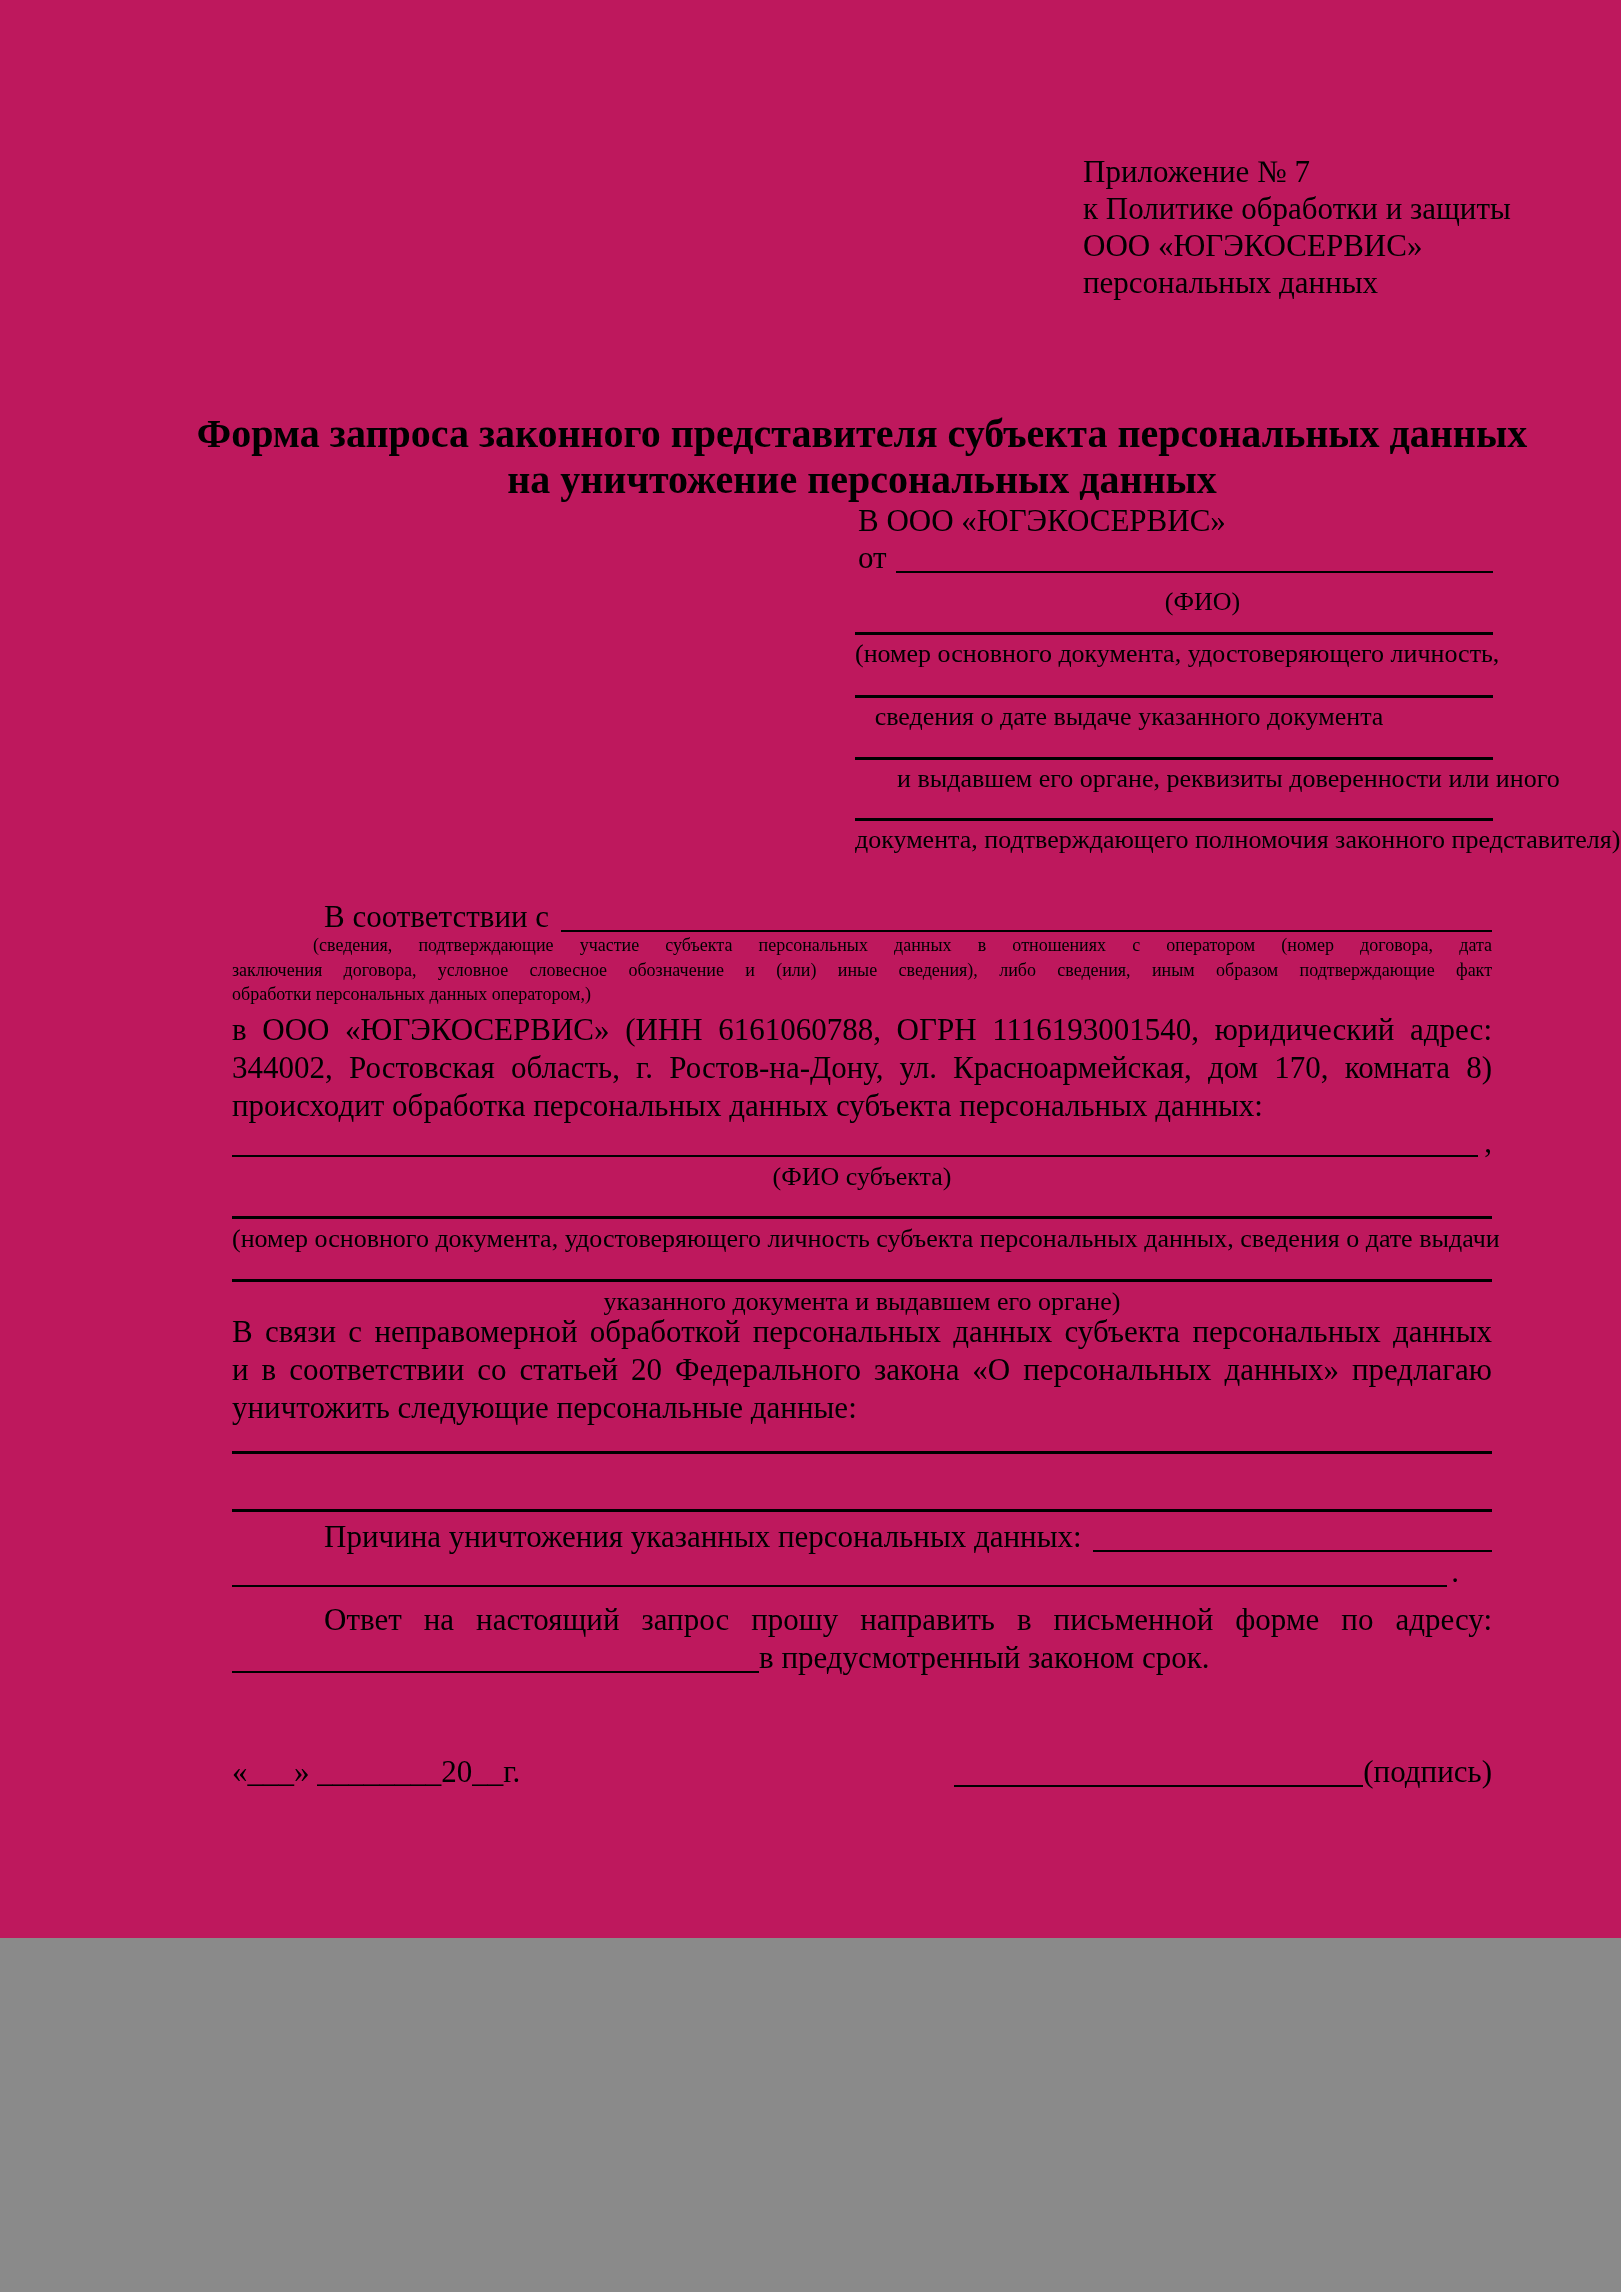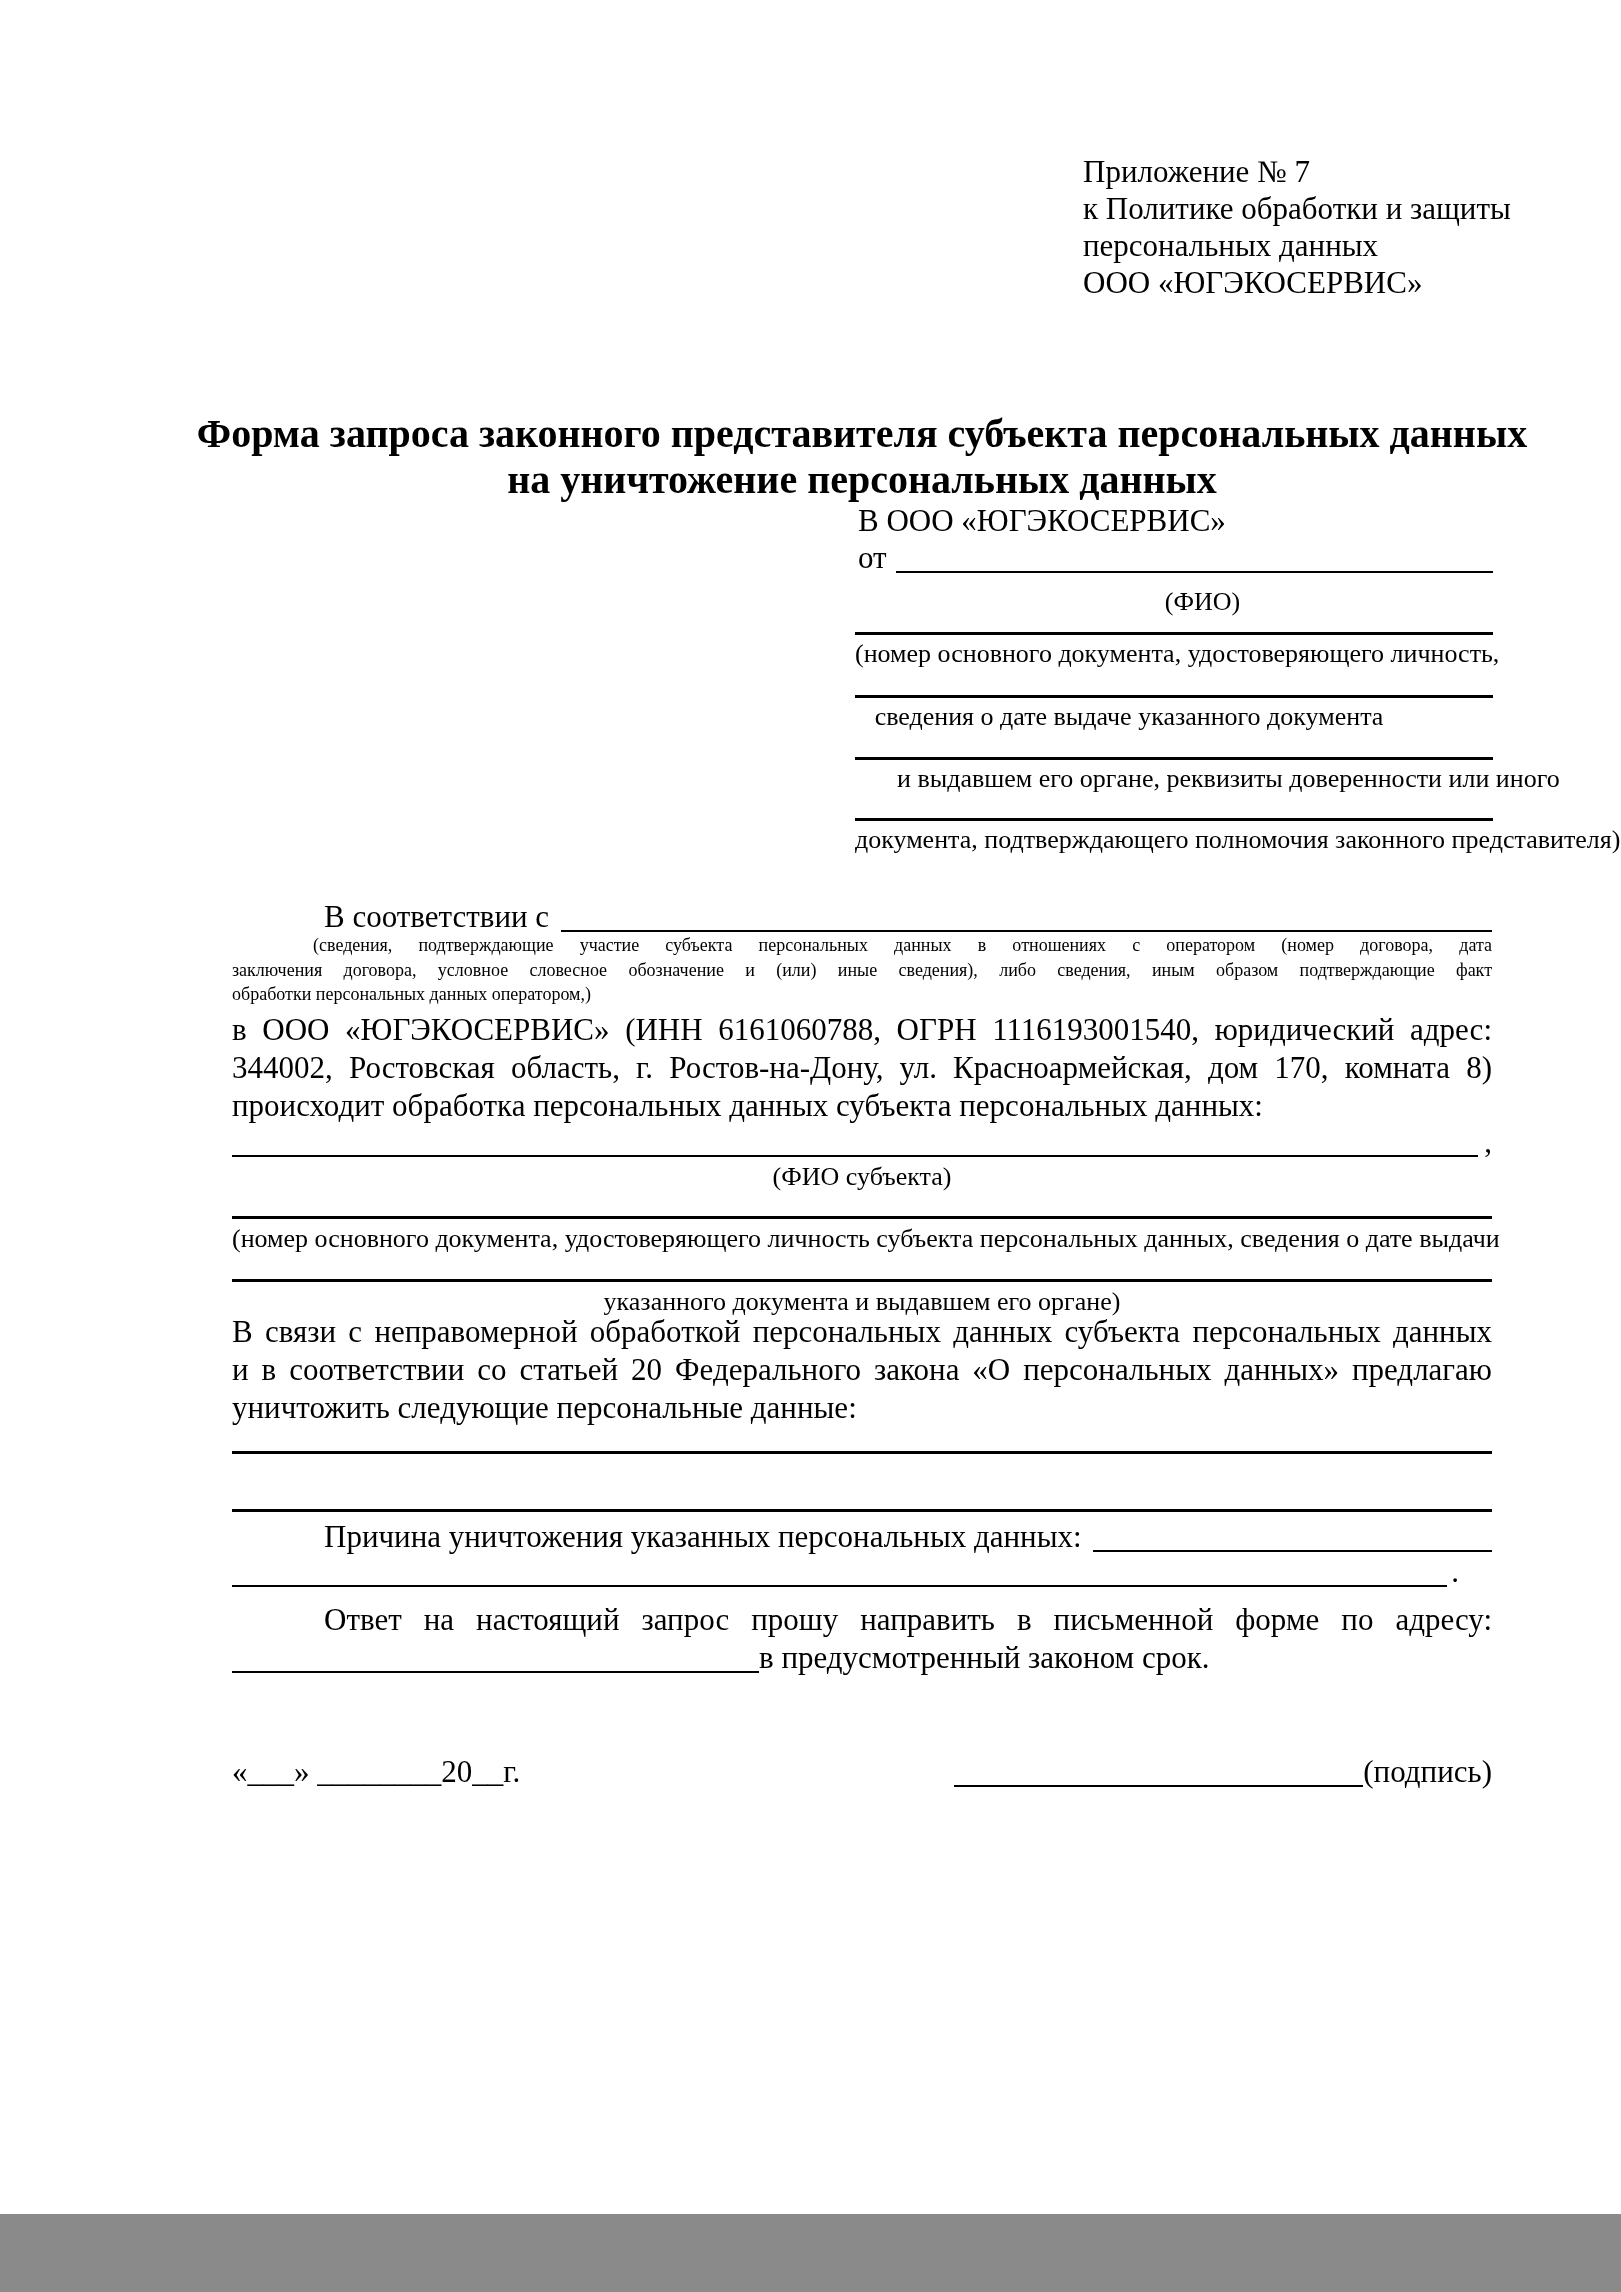--- a/index.html
+++ b/index.html
@@ -1,19 +1,19 @@
 <!DOCTYPE html>
 <html><head>
 <meta charset="utf-8">
 <style>
   html,body{margin:0;padding:0;background:#8a8a8a;}
   .page{
     position:relative;
-    width:1621px;height:2214px;
-    background:#ffffff;
+    width:1621px;height:1938px;
+    background:#be185d;
     font-family:"Liberation Serif","DejaVu Serif",serif;
     color:#000;
     overflow:hidden;
   }
   .abs{position:absolute;}
   .body-text{font-size:31px;line-height:38px;}
   .small-cap{font-size:26px;line-height:29px;}
   .note-text{font-size:18px;line-height:24.5px;}
   .header-block{left:1083px;top:153px;font-size:31px;line-height:37px;}
   .title-block{
@@ -32,22 +32,22 @@
   .jnote::after{content:"";display:inline-block;width:100%;height:0;}
 </style>
 </head>
 <body>
 
 <div class="page">
 
   <div class="abs header-block">
     <div>Приложение № 7</div>
     <div>к Политике обработки и защиты</div>
+    <div>ООО «ЮГЭКОСЕРВИС»</div>
     <div>персональных данных</div>
-    <div>ООО «ЮГЭКОСЕРВИС»</div>
   </div>
 
   <div class="abs title-block">
     <div>Форма запроса законного представителя субъекта персональных данных</div>
     <div>на уничтожение персональных данных</div>
   </div>
 
   <div class="abs body-text" style="left:858px;top:502px;">В ООО «ЮГЭКОСЕРВИС»</div>
 
   <div class="abs body-text flexline" style="left:858px;top:539px;width:635px;">

